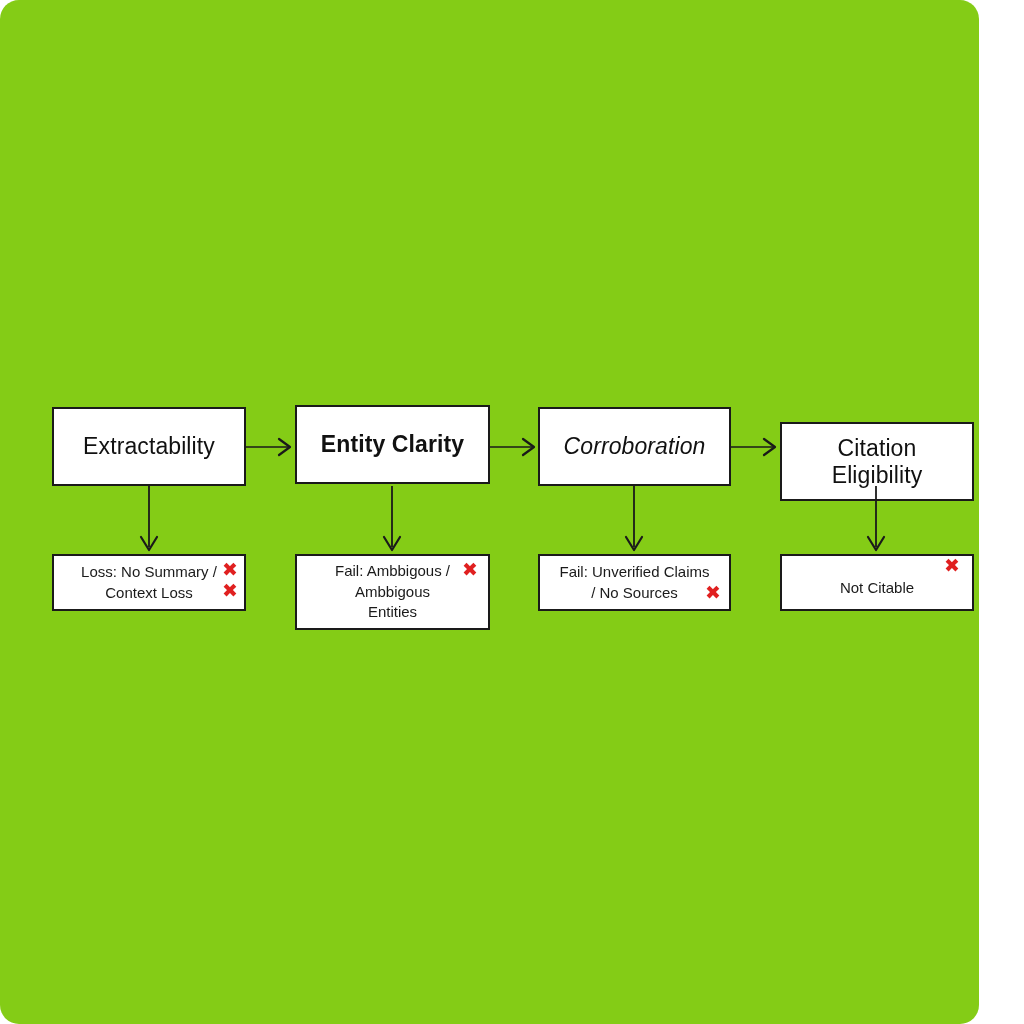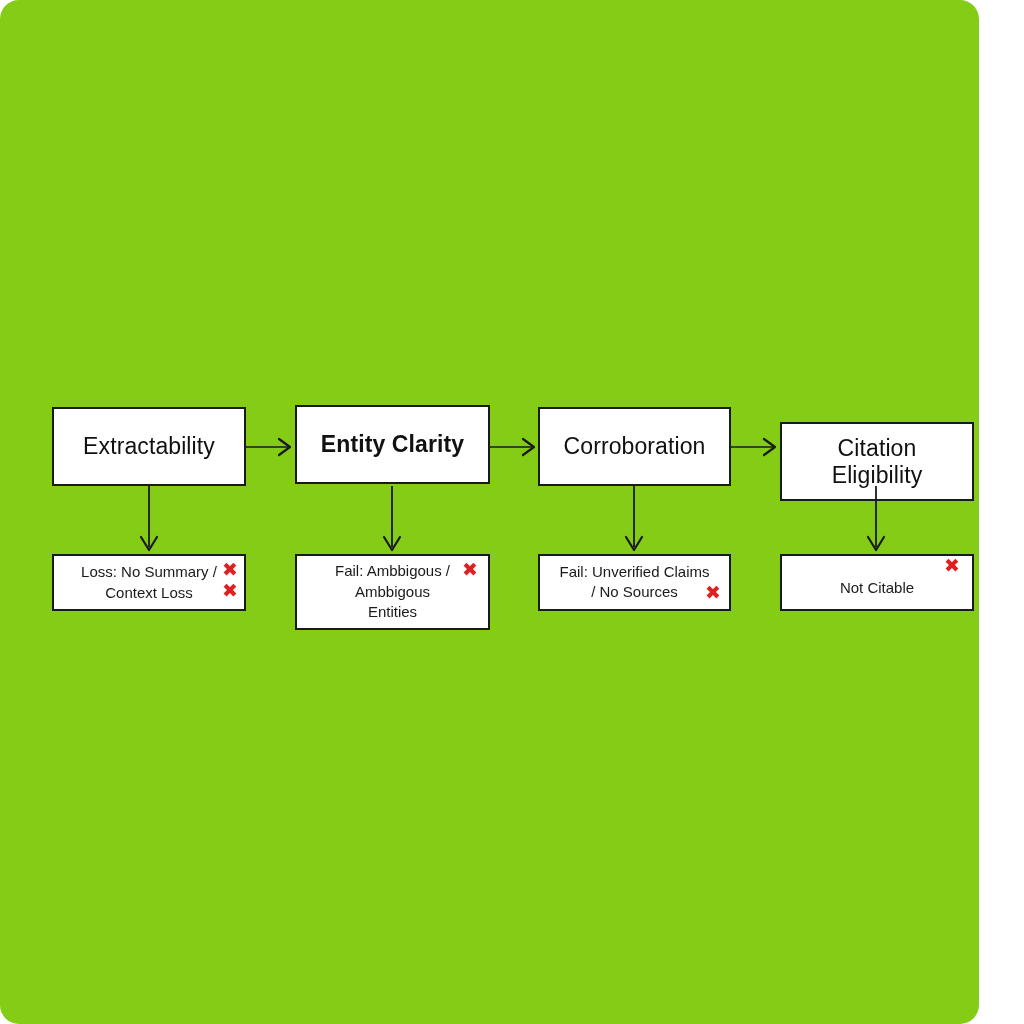--- a/index.html
+++ b/index.html
@@ -129,35 +129,35 @@
 
   <div class="node fail-box" style="left:295px; top:554px; width:195px; height:76px;align-items:center;">
     <span class="fail-inner">
       <span class="fail-line">Fail: Ambbigous /</span>
       <span class="fail-line">Ambbigous</span>
       <span class="fail-line">Entities</span>
       <span class="xmark" style="right:2px; top:-1px;">✖</span>
     </span>
   </div>
 
-  <div class="node stage-box" style="left:538px; top:407px; width:193px; height:79px;">
+  <div class="node stage-box" style="left:538px; top:407px; width:193px; height:79px;font-style:italic;">
     <span>Corroboration</span>
   </div>
 
   <svg class="conn" style="left:731px; top:432px; width:50px; height:30px;" viewBox="0 0 50 30">
     <line x1="0" y1="15" x2="42" y2="15" stroke-width="1.6"></line>
     <polyline points="33,7 44,15 33,23" stroke-width="2.2" stroke-linecap="round" stroke-linejoin="round"></polyline>
   </svg>
 
   <svg class="conn" style="left:619px; top:486px; width:30px; height:70px;" viewBox="0 0 30 70">
     <line x1="15" y1="0" x2="15" y2="61" stroke-width="1.8"></line>
     <polyline points="7,51 15,64 23,51" stroke-width="2.2" stroke-linecap="round" stroke-linejoin="round"></polyline>
   </svg>
 
-  <div class="node fail-box" style="left:538px; top:554px; width:193px; height:57px;align-items:flex-end;">
+  <div class="node fail-box" style="left:538px; top:554px; width:193px; height:57px;">
     <span class="fail-inner">
       <span class="fail-line">Fail: Unverified Claims</span>
       <span class="fail-line">/ No Sources</span>
       <span class="xmark" style="right:0px; top:21px;">✖</span>
     </span>
   </div>
 
   <div class="node stage-box" style="left:780px; top:422px; width:194px; height:79px;">
     <span>
       <span style="display:block;">Citation</span>

